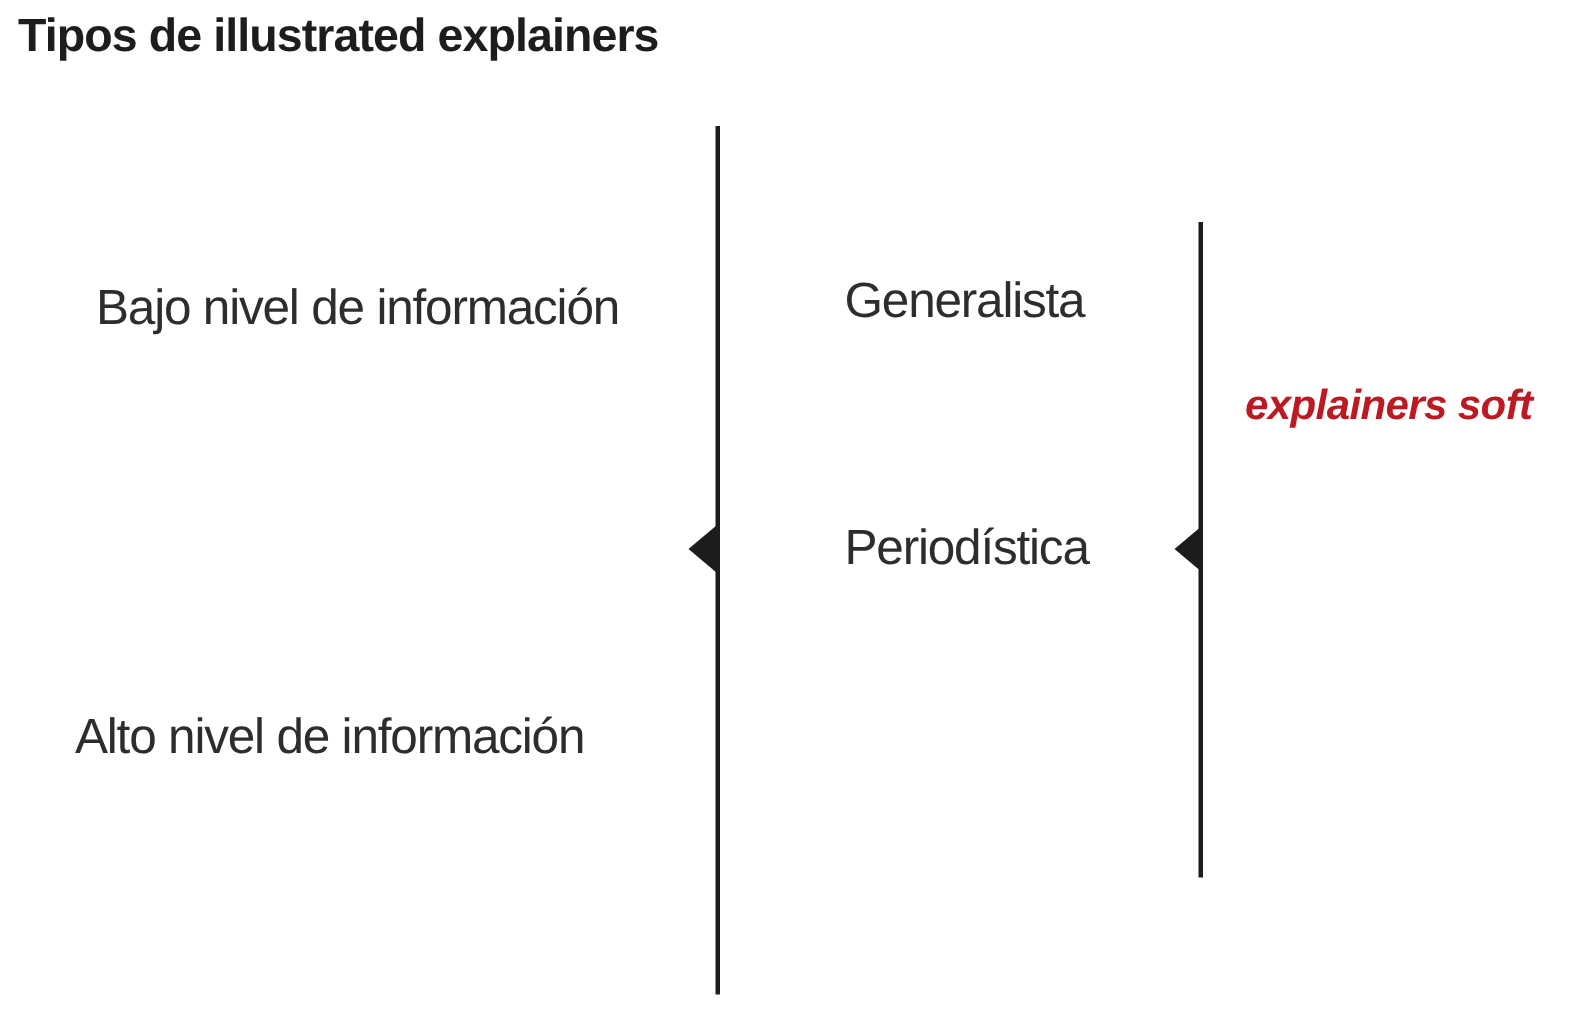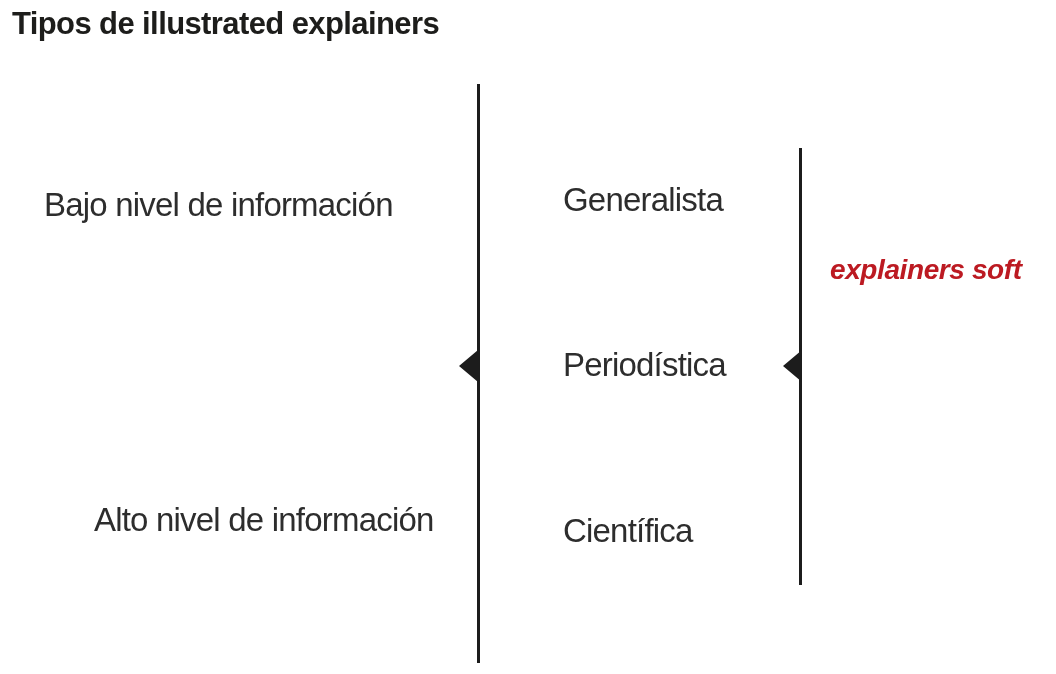--- a/index.html
+++ b/index.html
@@ -61,22 +61,22 @@
   .tri-left {
     position: absolute;
     width: 0;
     height: 0;
     border-top: 16px solid transparent;
     border-bottom: 16px solid transparent;
     border-right: 19px solid var(--line, #1c1c1c);
   }
   .tri-1 { left: 459px; top: 350px; }
   .tri-2 { left: 783px; top: 350px; }
-  .label-bajo  { left: 44px; top: 186px; }
-  .label-alto  { left: 50px; top: 501px; margin-left: 44px; }
+  .label-bajo  { left: 64px; top: 186px; }
+  .label-alto  { left: 50px; top: 472px; }
   .cat-generalista  { top: 181px; }
   .cat-periodistica { top: 346px; }
   .cat-cientifica   { top: 512px; }
   .expl-soft { top: 254px; }
   .expl-hard { top: 437px; }
 </style>
 </head>
 <body>
 
 <div class="stage">
@@ -84,20 +84,19 @@
   <div class="title">Tipos de illustrated explainers</div>
 
   <div class="axis-label label-bajo">Bajo nivel de información</div>
   <div class="axis-label label-alto">Alto nivel de información</div>
 
   <div class="vline vline-1"></div>
   <div class="tri-left tri-1"></div>
 
   <div class="cat-label cat-generalista">Generalista</div>
   <div class="cat-label cat-periodistica">Periodística</div>
-  <div class="cat-label cat-cientifica">Científica</div>
 
   <div class="vline vline-2"></div>
   <div class="tri-left tri-2"></div>
 
   <div class="explainer-label expl-soft">explainers soft</div>
 
 </div>
 
 </body></html>

